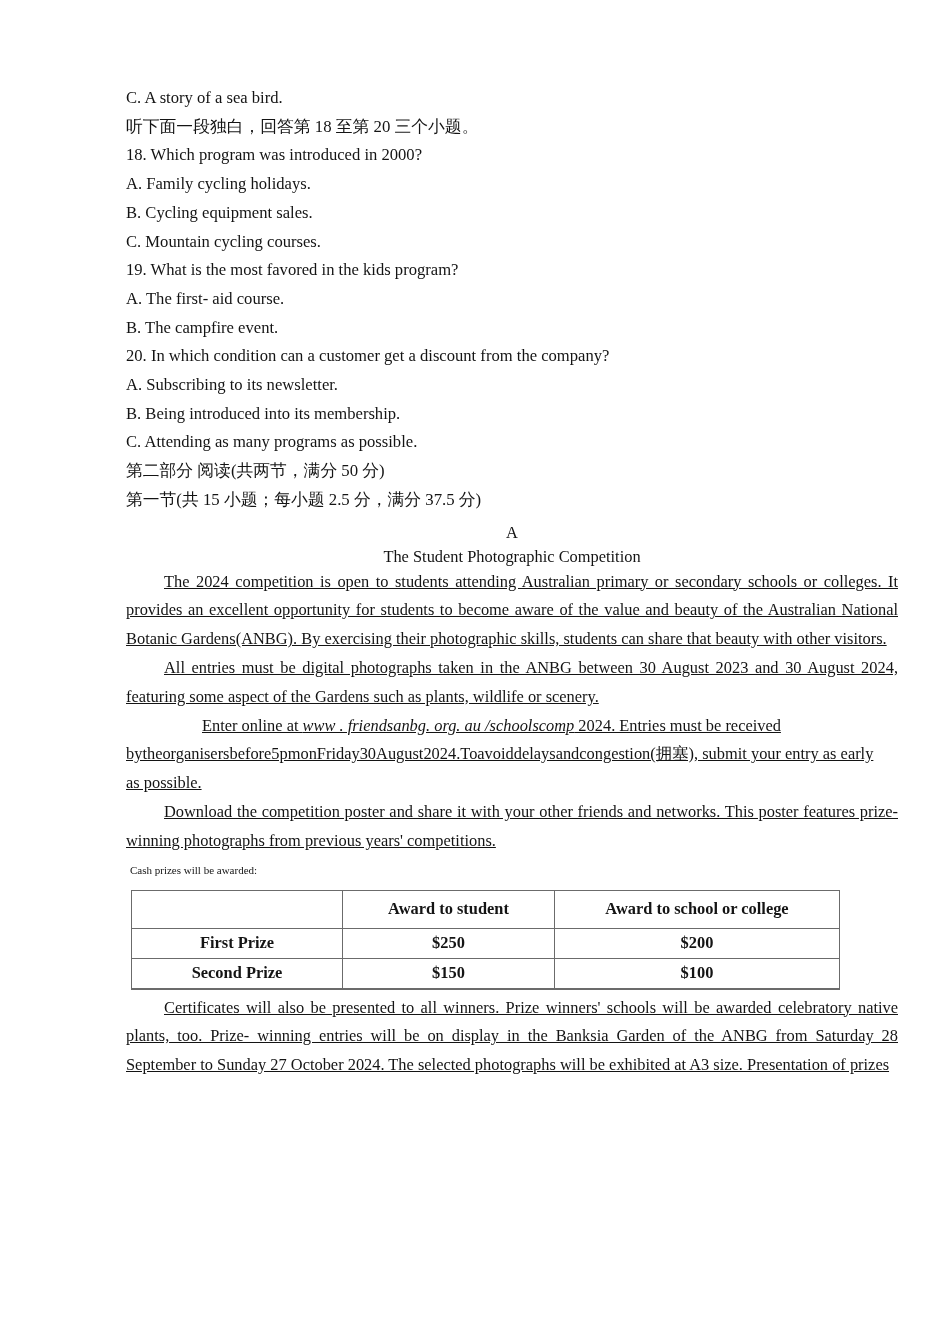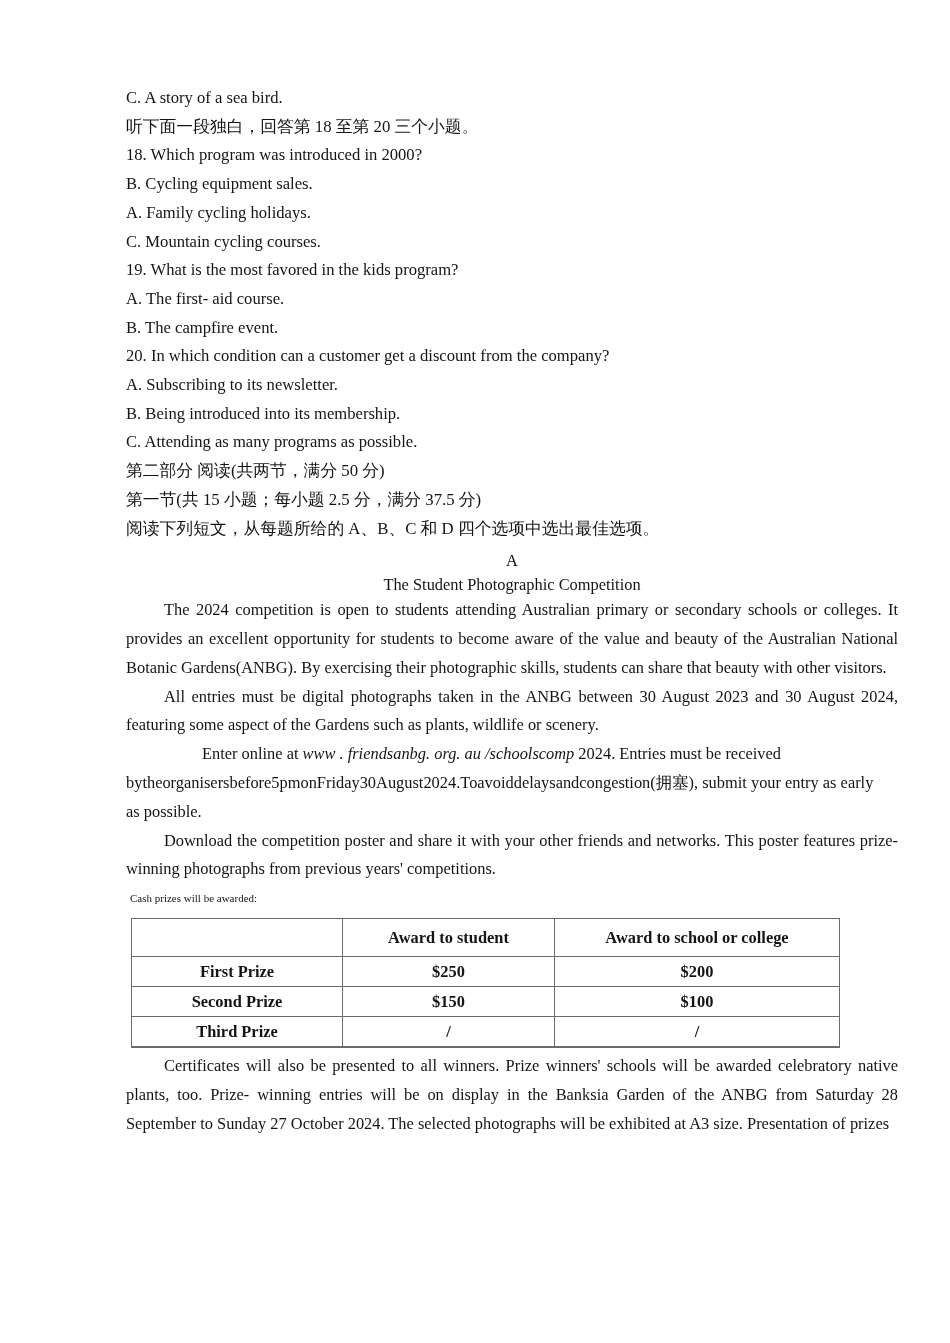--- a/index.html
+++ b/index.html
@@ -60,20 +60,21 @@
   .center-line.letter { line-height: 25px; }
 
   
   .para {
     font-size: 16.4px;
     line-height: 28.8px;
     text-align: justify;
     text-justify: inter-word;
     margin: 0;
     text-indent: 38px;
+    text-decoration: underline;
   }
   .para.nojust { text-align: left; }
 
   .url {
     font-style: italic;
     font-family: "Liberation Serif", "DejaVu Serif", serif;
   }
 
   
   .table-wrap {
@@ -111,36 +112,35 @@
 <body>
 
 <div class="page">
   <div class="content">
 
     <div class="qline">C. A story of a sea bird.</div>
 
     <div class="cnline">听下面一段独白，回答第 18 至第 20 三个小题。</div>
 
     <div class="qline">18. Which program was introduced in 2000?</div>
+    <div class="qline">A. Family cycling holidays.</div>
     <div class="qline">B. Cycling equipment sales.</div>
-    <div class="qline">A. Family cycling holidays.</div>
     <div class="qline">C. Mountain cycling courses.</div>
 
     <div class="qline">19. What is the most favored in the kids program?</div>
     <div class="qline">A. The first- aid course.</div>
     <div class="qline">B. The campfire event.</div>
 
     <div class="qline">20. In which condition can a customer get a discount from the company?</div>
     <div class="qline">A. Subscribing to its newsletter.</div>
     <div class="qline">B. Being introduced into its membership.</div>
     <div class="qline">C. Attending as many programs as possible.</div>
 
     <div class="sec-head">第二部分 阅读(共两节，满分 50 分)</div>
     <div class="sec-head">第一节(共 15 小题；每小题 2.5 分，满分 37.5 分)</div>
-    <div class="sec-head">阅读下列短文，从每题所给的 A、B、C 和 D 四个选项中选出最佳选项。</div>
 
     <div class="gap-sm"></div>
 
     <div class="center-line letter">A</div>
     <div class="center-line">The Student Photographic Competition</div>
 
     <p class="para">The 2024 competition is open to students attending Australian primary or secondary schools or colleges. It provides an excellent opportunity for students to become aware of the value and beauty of the Australian National Botanic Gardens(ANBG). By exercising their photographic skills, students can share that beauty with other visitors.</p>
     <p class="para">All entries must be digital photographs taken in the ANBG between 30 August 2023 and 30 August 2024, featuring some aspect of the Gardens such as plants, wildlife or scenery.</p>
 
     <div class="para nojust">
@@ -169,25 +169,20 @@
           <tr>
             <td>First Prize</td>
             <td>$250</td>
             <td>$200</td>
           </tr>
           <tr>
             <td>Second Prize</td>
             <td>$150</td>
             <td>$100</td>
           </tr>
-          <tr>
-            <td>Third Prize</td>
-            <td>/</td>
-            <td>/</td>
-          </tr>
         </tbody>
       </table>
     </div>
 
     <p class="para" style="margin-top:4px;">Certificates will also be presented to all winners. Prize winners' schools will be awarded celebratory native plants, too. Prize- winning entries will be on display in the Banksia Garden of the ANBG from Saturday 28 September to Sunday 27 October 2024. The selected photographs will be exhibited at A3 size. Presentation of prizes</p>
 
   </div>
 </div>
 
 </body></html>

